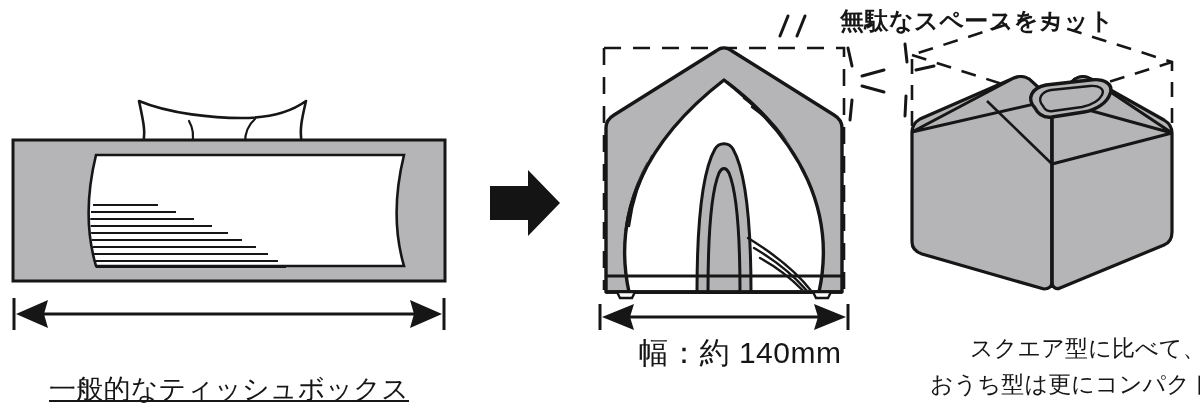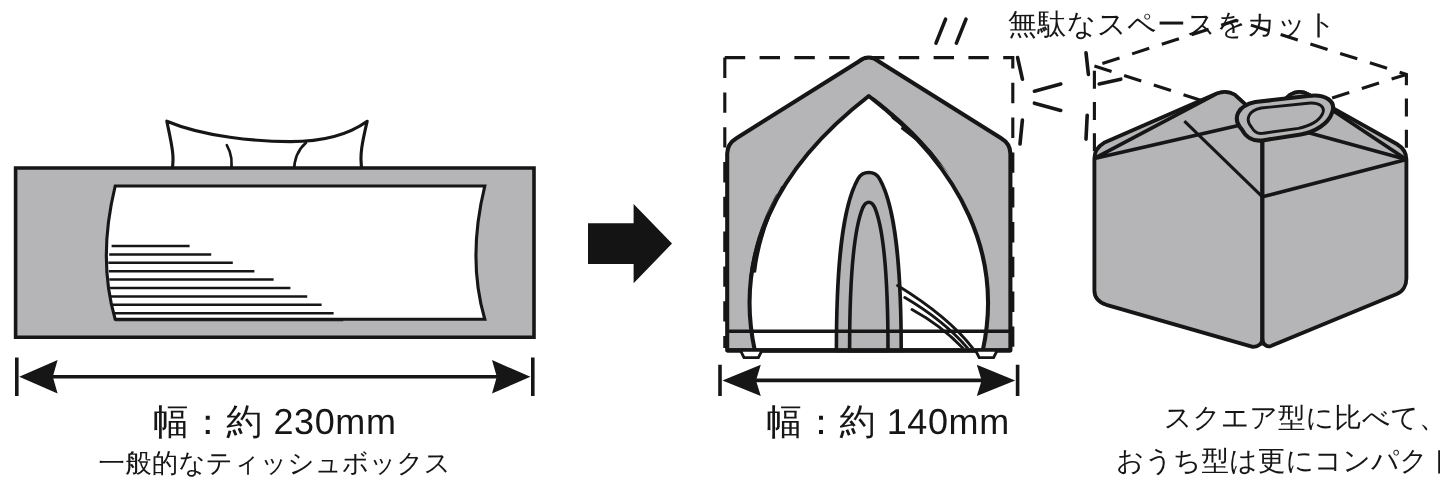--- a/index.html
+++ b/index.html
@@ -32,30 +32,32 @@
     white-space: pre;
     line-height: 1.28;
     color: #161616;
     font-weight: 400;
   }
   .cap-main {
     font-size: 30px;
     letter-spacing: 0.5px;
   }
   .cap-sub {
-    font-size: 22px;
+    font-size: 27px;
     letter-spacing: 0.2px;
+    text-decoration: underline;
   }
   .cap-note {
     font-size: 23px;
     letter-spacing: 0.2px;
   }
   .cap-top {
     font-size: 24px;
     letter-spacing: 0.5px;
+    font-weight: bold;
   }
   .center {
     text-align: center;
     transform: translateX(-50%);
   }
 </style>
 </head>
 <body>
 
 <div id="page">
@@ -247,21 +249,20 @@
                L1090,86
                C1099,85 1105,89 1102,95
                C1099,101 1091,105 1082,107
                L1053,111
                C1048,112 1045,110 1043,106 Z" fill="#b5b5b7" stroke="#161616" stroke-width="2.4"></path>
     </g>
   </svg>
 
   <div class="txt cap-top" style="left:840px; top:6px;">無駄なスペースをカット</div>
 
-  <div class="txt cap-main center" style="left:229px; top:334px;">幅：約 230mm</div>
   <div class="txt cap-sub center" style="left:229px; top:372px;">一般的なティッシュボックス</div>
 
   <div class="txt cap-main center" style="left:724px; top:334px;padding-left:32px;">幅：約 140mm</div>
 
   <div class="txt cap-note" style="left:930px; top:334px;margin-left:40px;">スクエア型に比べて、</div>
   <div class="txt cap-note" style="left:930px; top:370px;">おうち型は更にコンパクト</div>
 
 </div>
 
 </body></html>

